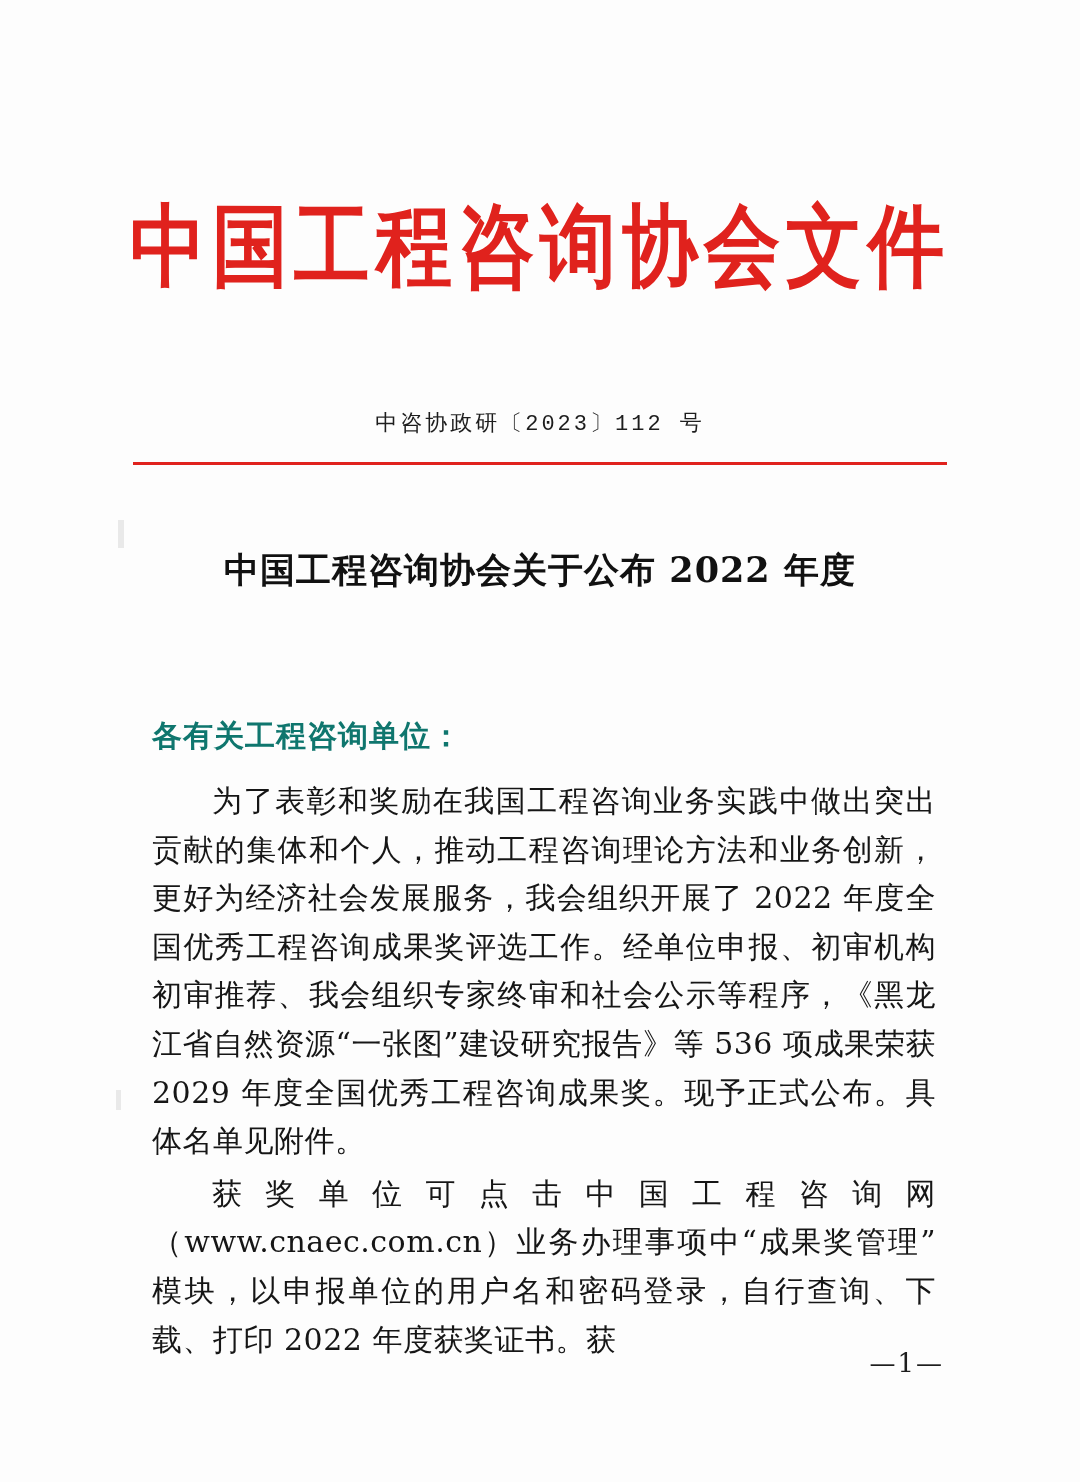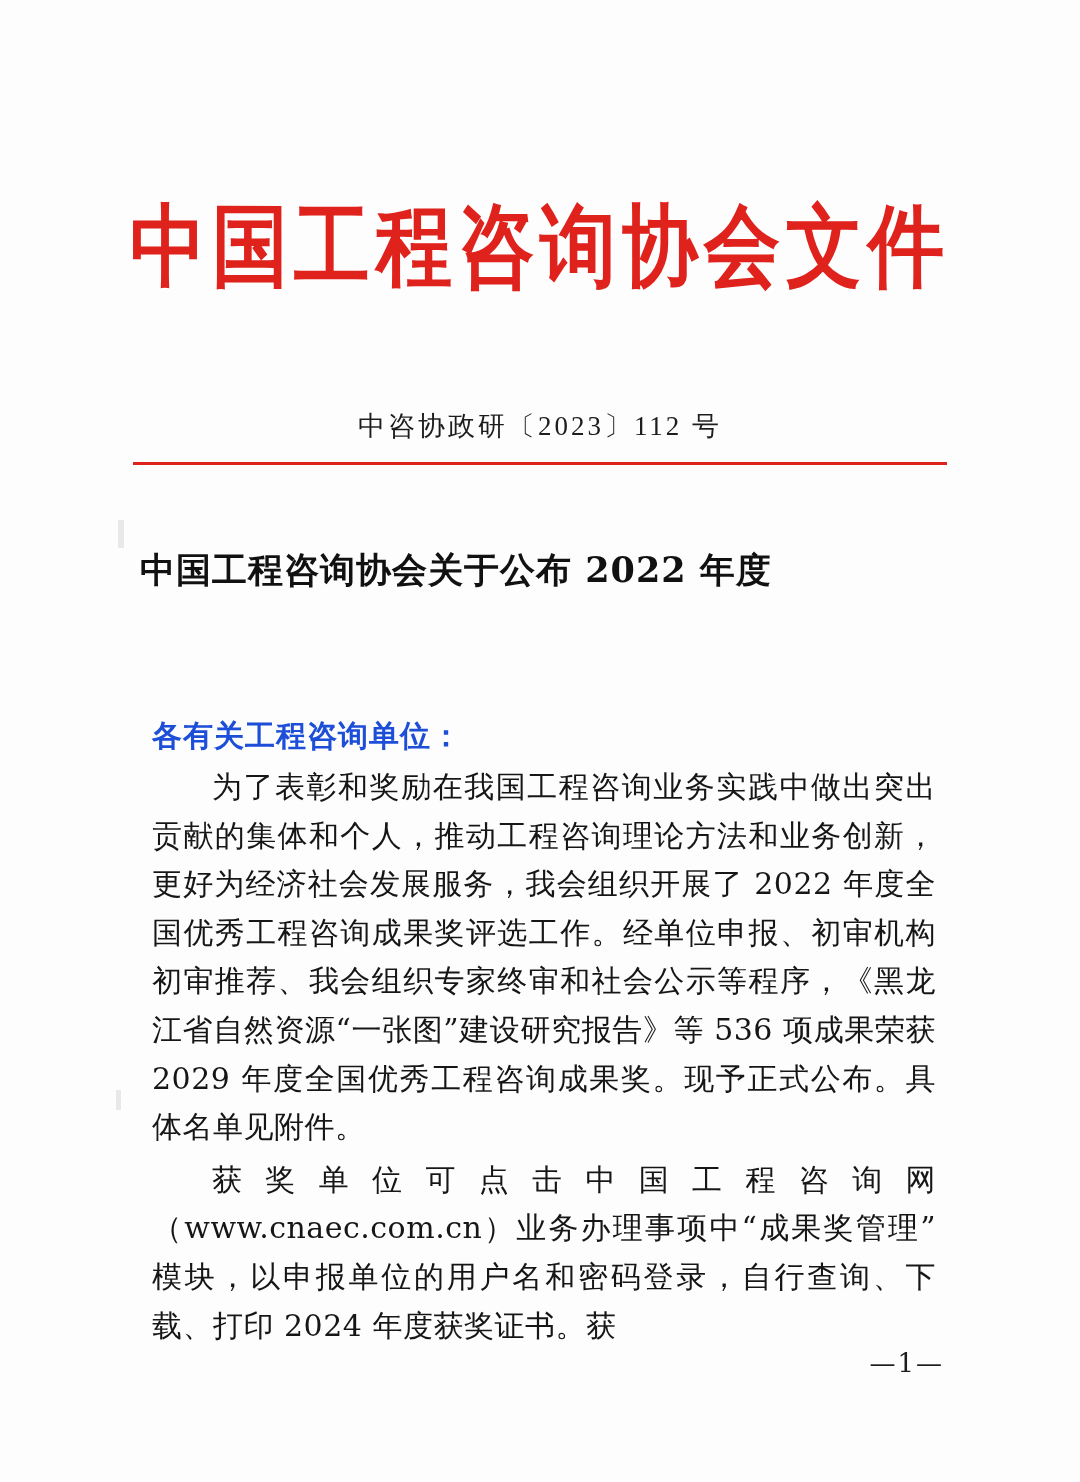--- a/index.html
+++ b/index.html
@@ -44,63 +44,64 @@
 
   
   .docnum-wrap {
     position: absolute;
     top: 408px;
     left: 0;
     width: 100%;
     text-align: center;
   }
   .docnum {
-    font-size: 27px;
+    font-size: 22px;
     letter-spacing: 3px;
     color: #1d1d1d;
-    font-family: Liberation Serif, serif;
+    font-family: Liberation Mono, monospace;
   }
 
   
   .red-rule {
     position: absolute;
     top: 462px;
     left: 133px;
     width: 814px;
     height: 3px;
     background: #e0221d;
   }
 
   
   .doc-title {
     position: absolute;
     top: 536px;
     left: 140px;
     width: 800px;
+    text-align: center;
     font-weight: bold;
     font-size: 35px;
     line-height: 1.95;
     letter-spacing: 1px;
     color: #111;
   }
   .doc-title div { white-space: nowrap; }
 
   
   .body-block {
     position: absolute;
     top: 716px;
     left: 152px;
     width: 784px;
   }
   .salutation {
     font-weight: bold;
     font-size: 30px;
     letter-spacing: 1px;
-    margin-bottom: 6px;
-    color: #1d4ed8;
+    margin-bottom: 20px;
+    color: #0f766e;
   }
   .para {
     font-size: 30px;
     line-height: 1.62;
     letter-spacing: 0.5px;
     text-align: justify;
     text-justify: inter-ideograph;
     text-indent: 2em;
     margin: 0 0 4px 0;
     color: #161616;
@@ -142,18 +143,18 @@
 
   <div class="red-rule"></div>
 
   <div class="doc-title">
     <div>中国工程咨询协会关于公布 2022 年度</div>
   </div>
 
   <div class="body-block">
     <div class="salutation">各有关工程咨询单位：</div>
     <p class="para">为了表彰和奖励在我国工程咨询业务实践中做出突出贡献的集体和个人，推动工程咨询理论方法和业务创新，更好为经济社会发展服务，我会组织开展了 2022 年度全国优秀工程咨询成果奖评选工作。经单位申报、初审机构初审推荐、我会组织专家终审和社会公示等程序，《黑龙江省自然资源“一张图”建设研究报告》等 536 项成果荣获 2029 年度全国优秀工程咨询成果奖。现予正式公布。具体名单见附件。</p>
-    <p class="para">获奖单位可点击中国工程咨询网（www.cnaec.com.cn）业务办理事项中“成果奖管理”模块，以申报单位的用户名和密码登录，自行查询、下载、打印 2024 年度获奖证书。获</p>
+    <p class="para">获奖单位可点击中国工程咨询网（www.cnaec.com.cn）业务办理事项中“成果奖管理”模块，以申报单位的用户名和密码登录，自行查询、下载、打印 2022 年度获奖证书。获</p>
   </div>
 
   <div class="page-number">—1—</div>
 
 </div>
 
 </body></html>

